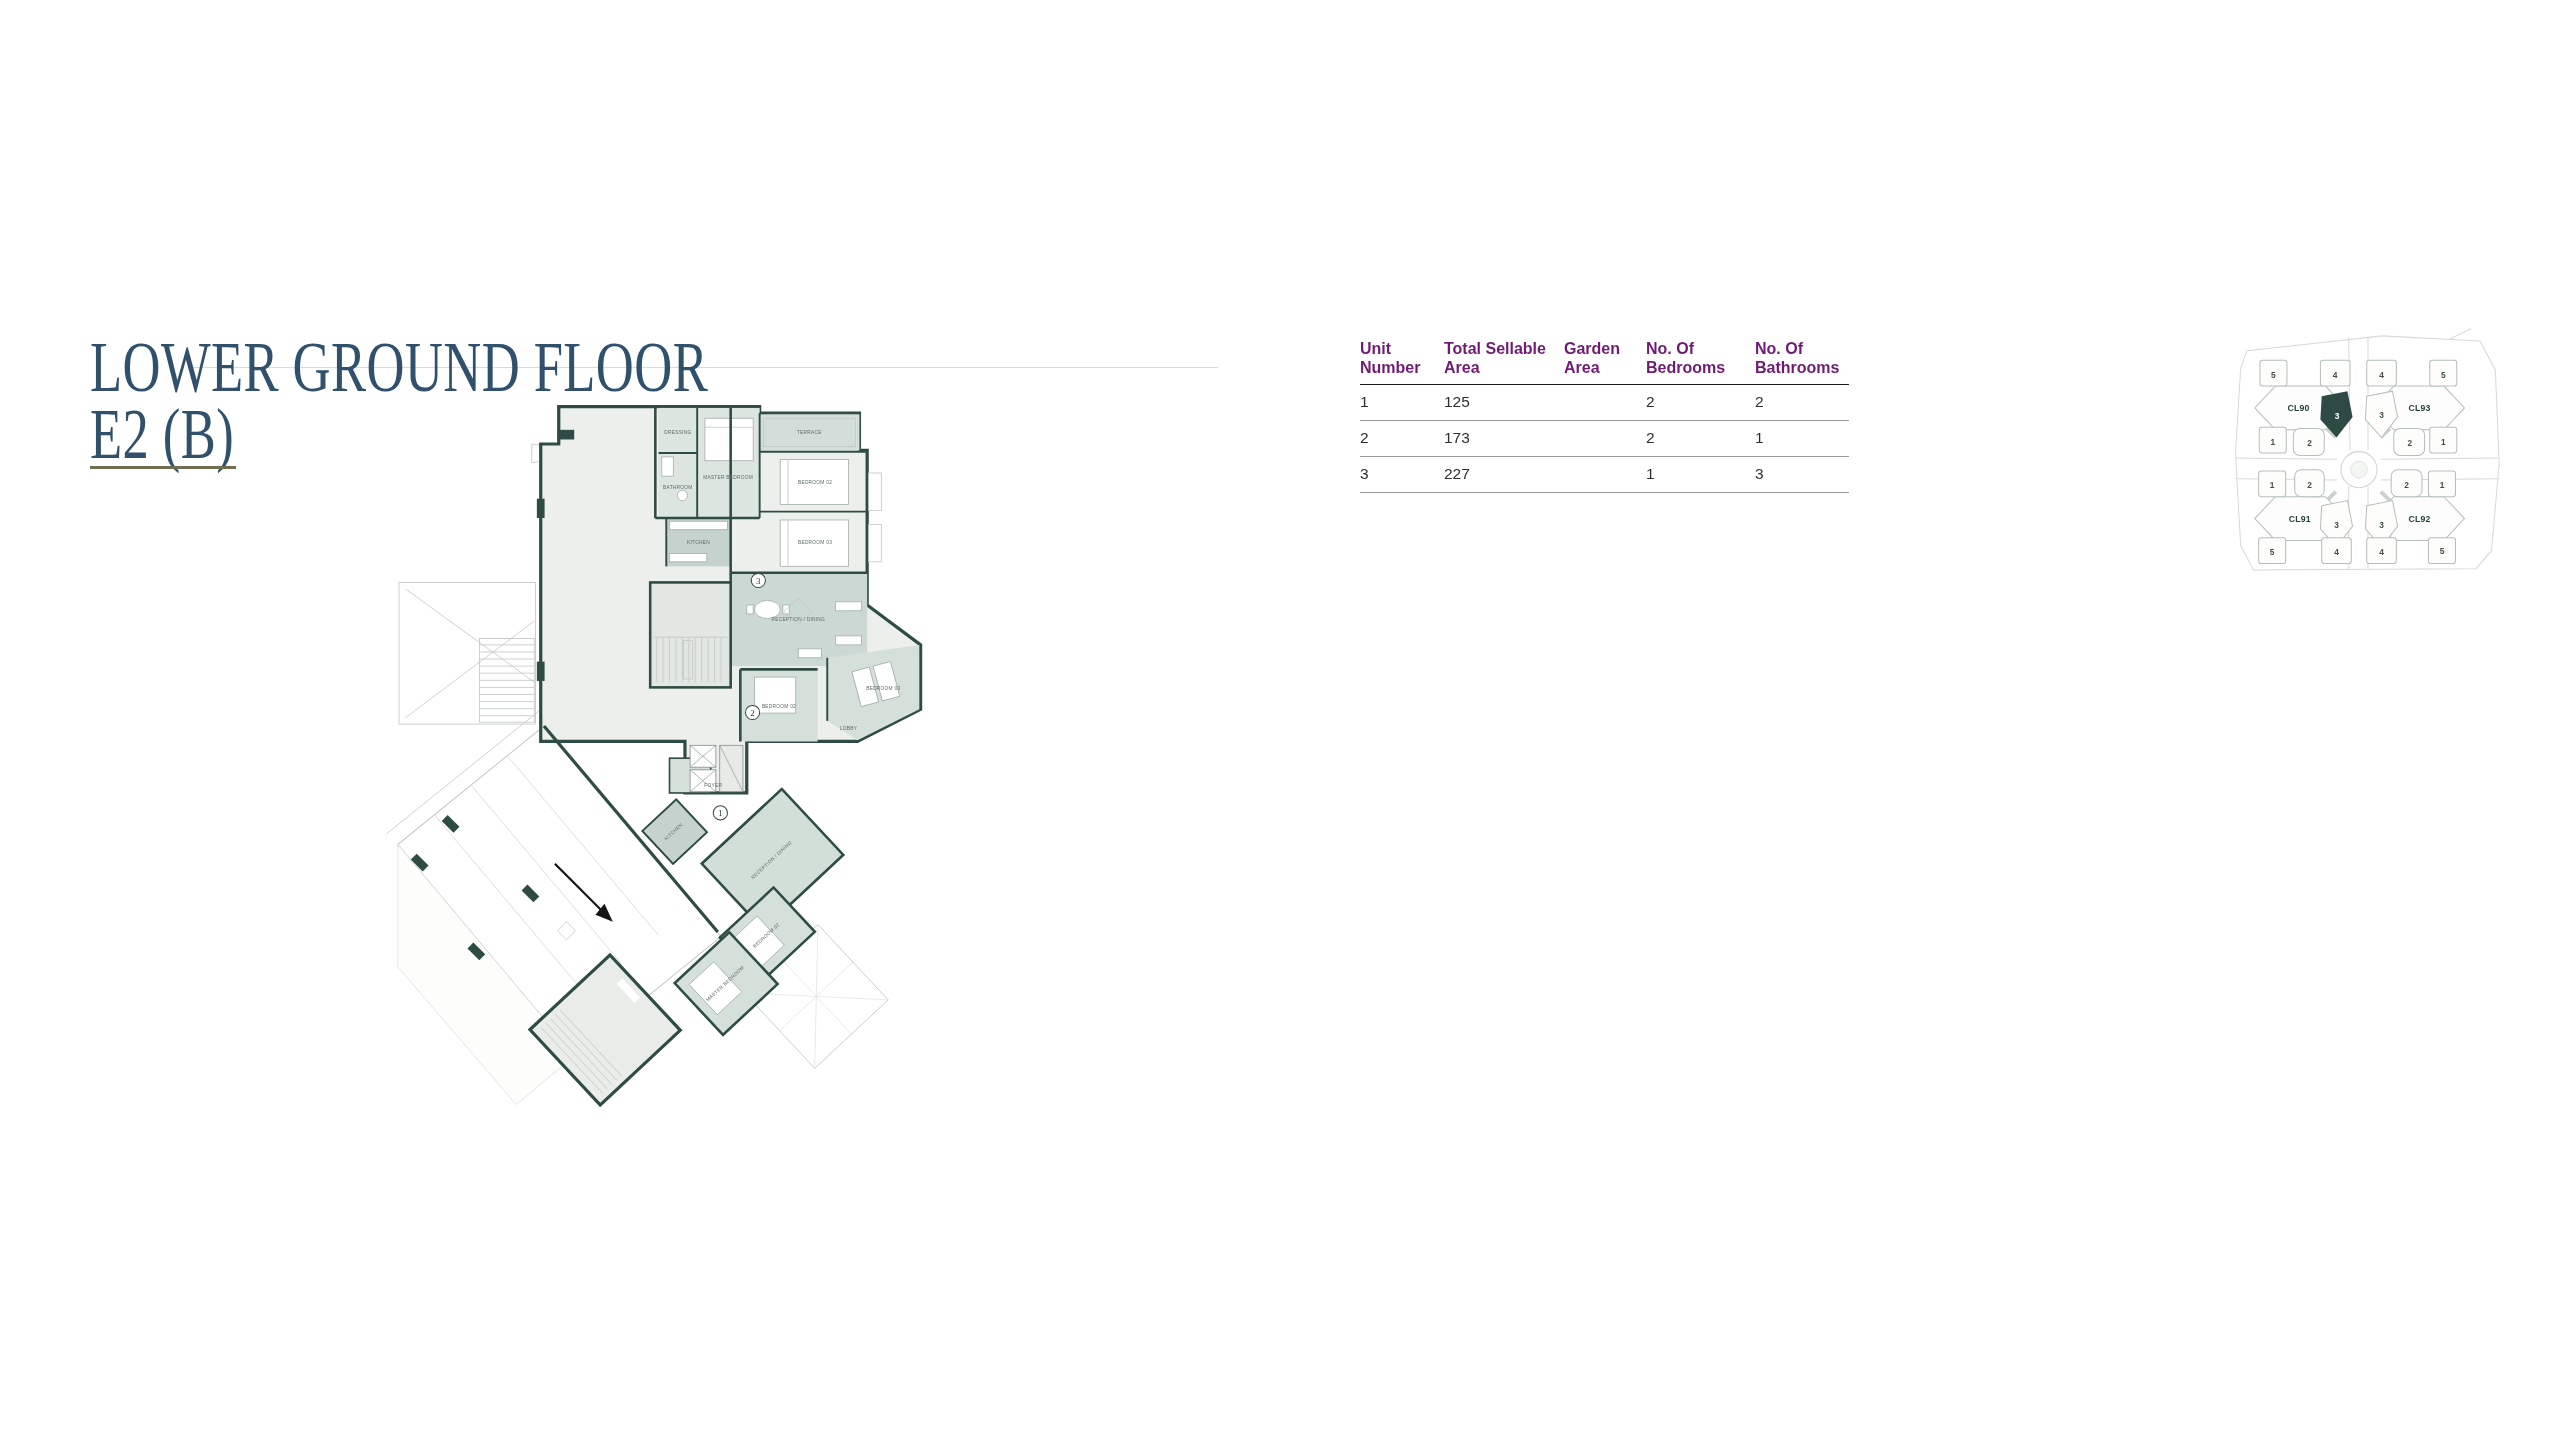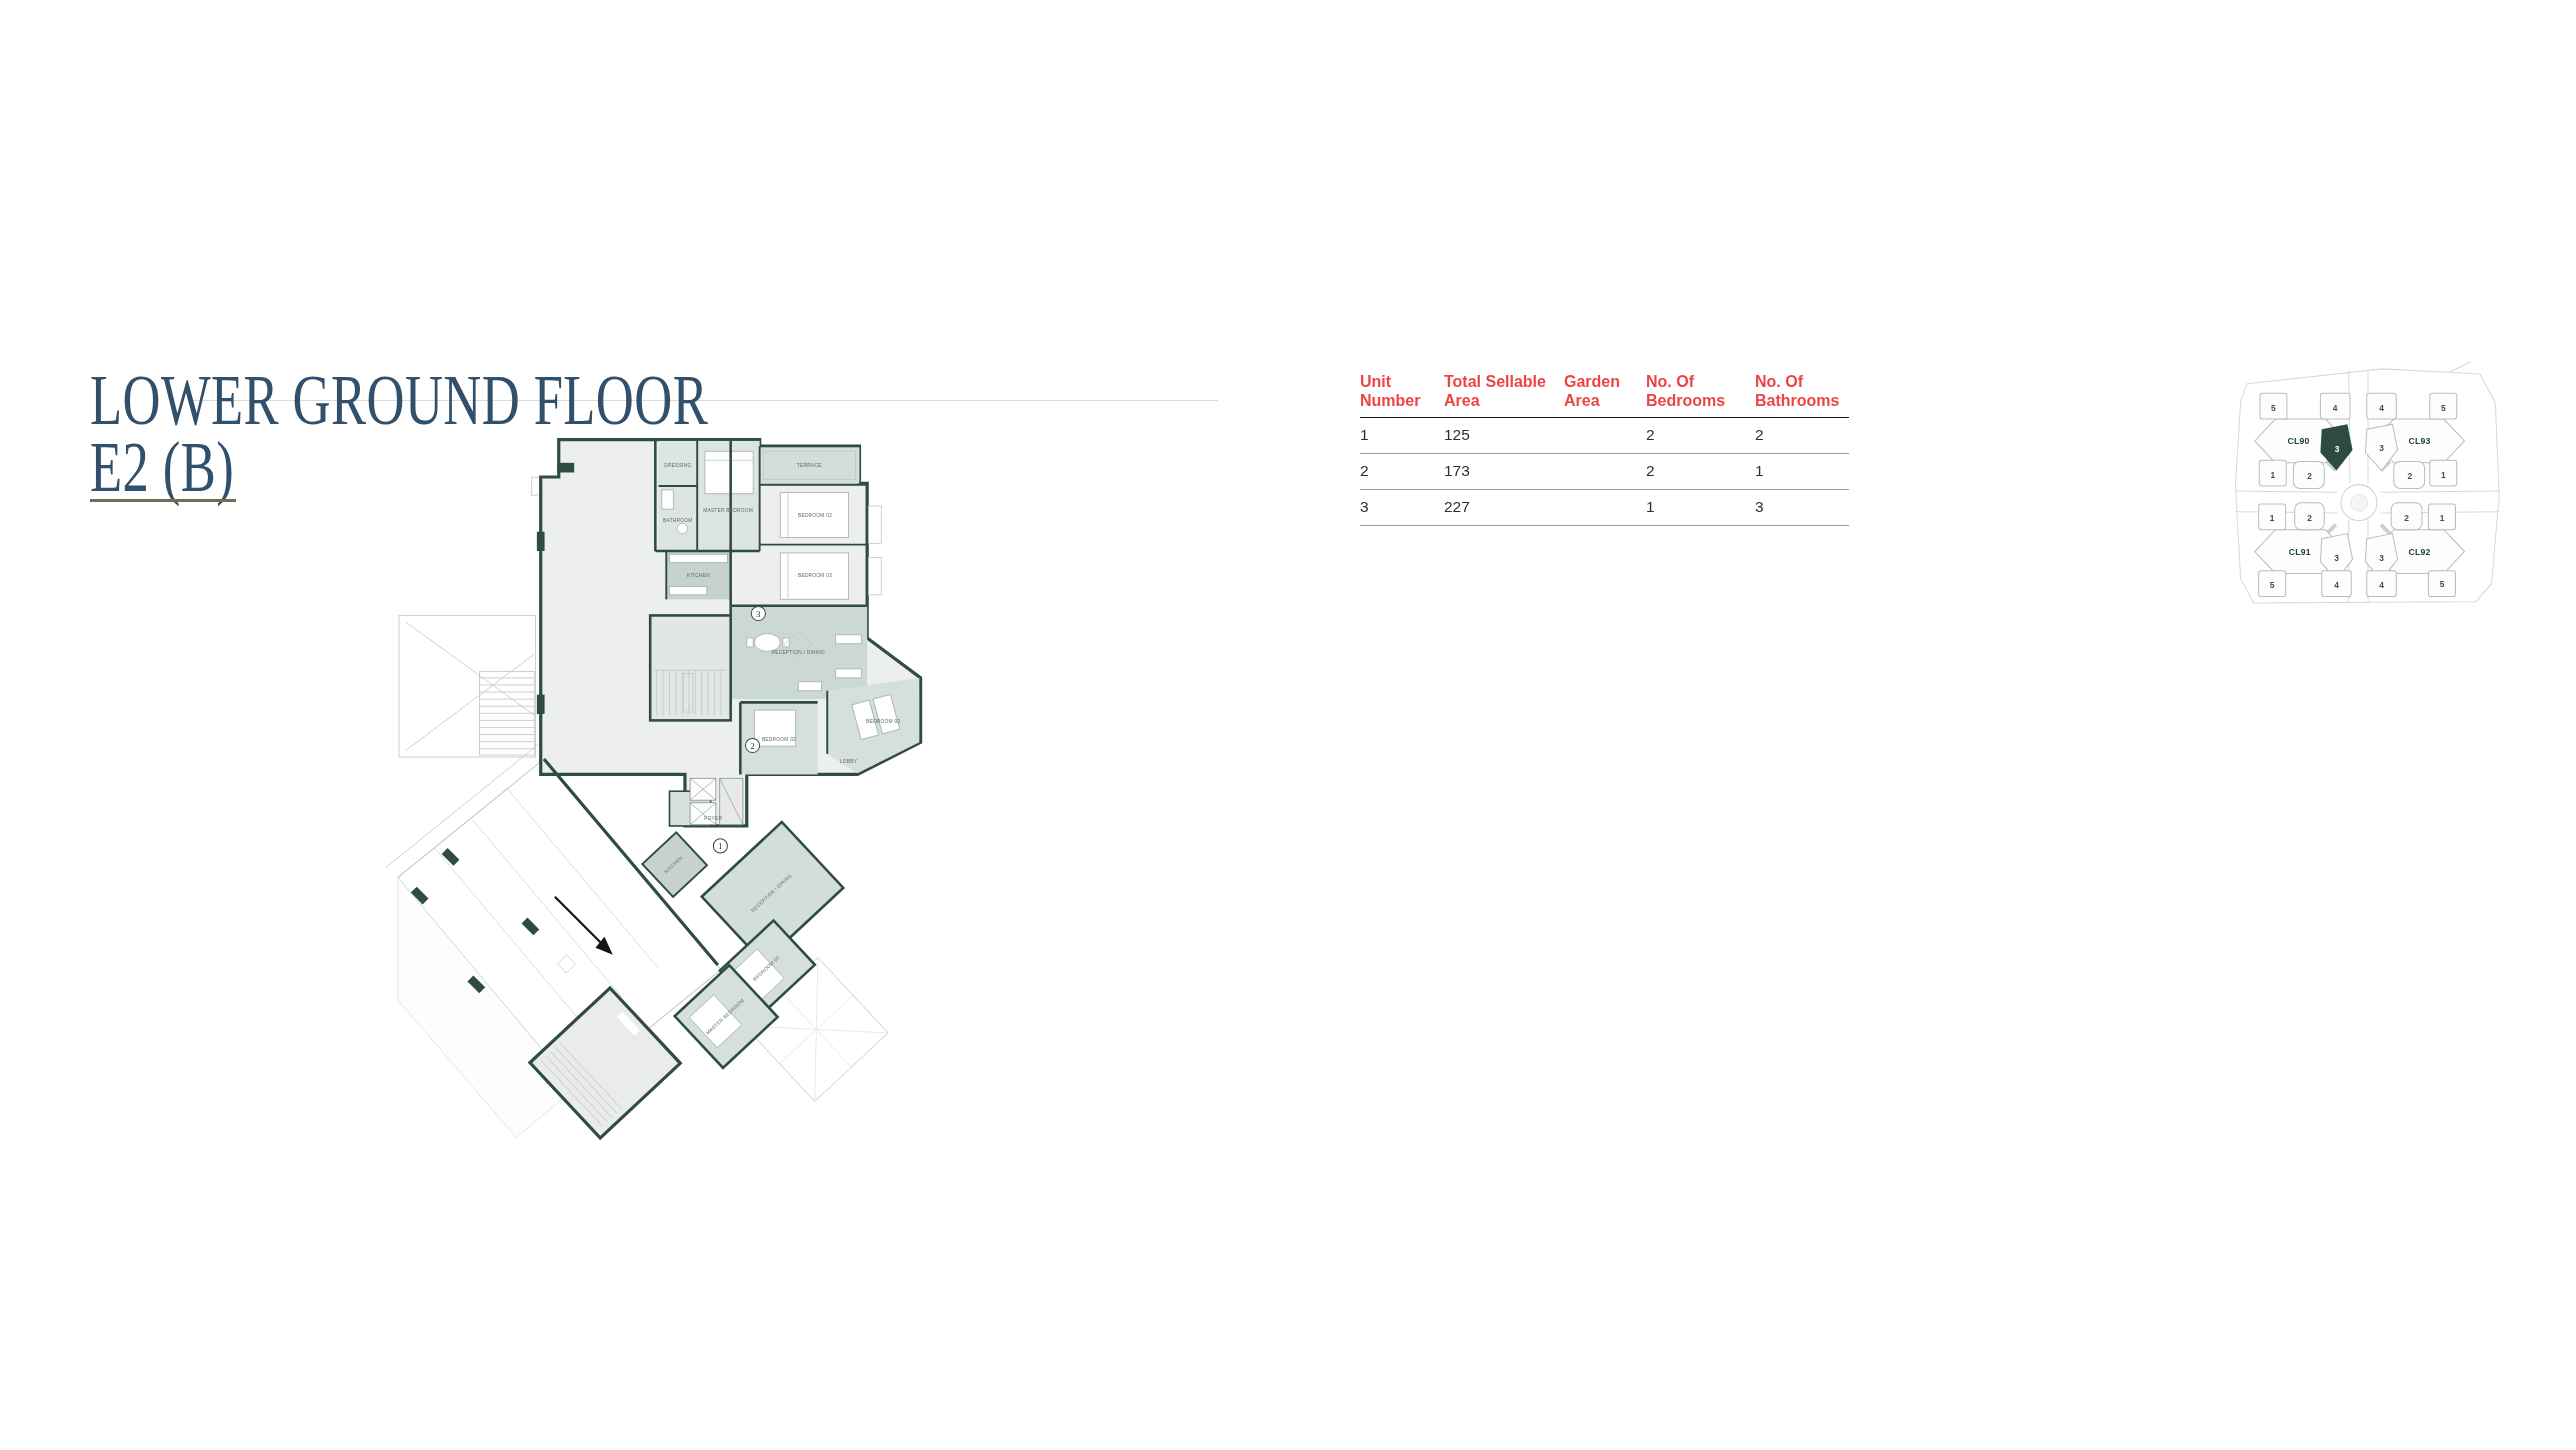--- a/index.html
+++ b/index.html
@@ -1,30 +1,30 @@
 <!DOCTYPE html>
 <html style="font-size:10.3px"><head>
 <meta charset="utf-8">
 <style>
   html,body{margin:0;padding:0;background:#ffffff;}
   #canvas{position:relative;width:2576px;height:1176px;background:#ffffff;overflow:hidden;
-          font-family:"Liberation Sans",sans-serif;margin-top:33px;}
+          font-family:"Liberation Sans",sans-serif;}
 
   
   .deco-line{position:absolute;left:193px;top:367px;width:1025px;height:1.3px;background:#dbdbd6;}
   .page-title{position:absolute;left:90px;top:334px;color:#31506b;
               font-family:"Liberation Serif",serif;font-size:72px;line-height:67px;
               letter-spacing:0.6px;transform:scaleX(0.73);transform-origin:left top;white-space:nowrap;}
   .title-underline{position:absolute;left:90px;top:466px;width:146px;height:2.6px;background:#6f6d52;}
 
   
   .unit-table{position:absolute;left:1360px;top:340px;width:489px;color:#1c1c1a;}
   .t-head{display:grid;grid-template-columns:84px 120px 82px 109px 94px;
           padding-bottom:6.4px;border-bottom:1.9px solid #1a1a1a;}
-  .t-hcell{font-weight:bold;font-size:16px;line-height:18.7px;white-space:pre-line;color:#ef4444;}
+  .t-hcell{font-weight:bold;font-size:16px;line-height:18.7px;white-space:pre-line;color:#701a75;}
   .t-row{display:grid;grid-template-columns:84px 120px 82px 109px 94px;height:35px;
          align-items:center;border-bottom:1px solid #9d9d9b;}
   .t-cell{font-size:15.5px;color:#2e2e2c;}
 
   
   .w5{fill:none;stroke:#2e4c43;stroke-width:5;}
   .w4{fill:none;stroke:#2e4c43;stroke-width:4;}
   .w3{fill:none;stroke:#2e4c43;stroke-width:3;}
   .thin{fill:none;stroke:#c3c9c4;stroke-width:1.3;}
   .fthin{fill:none;stroke:#dfe3df;stroke-width:1.1;}

